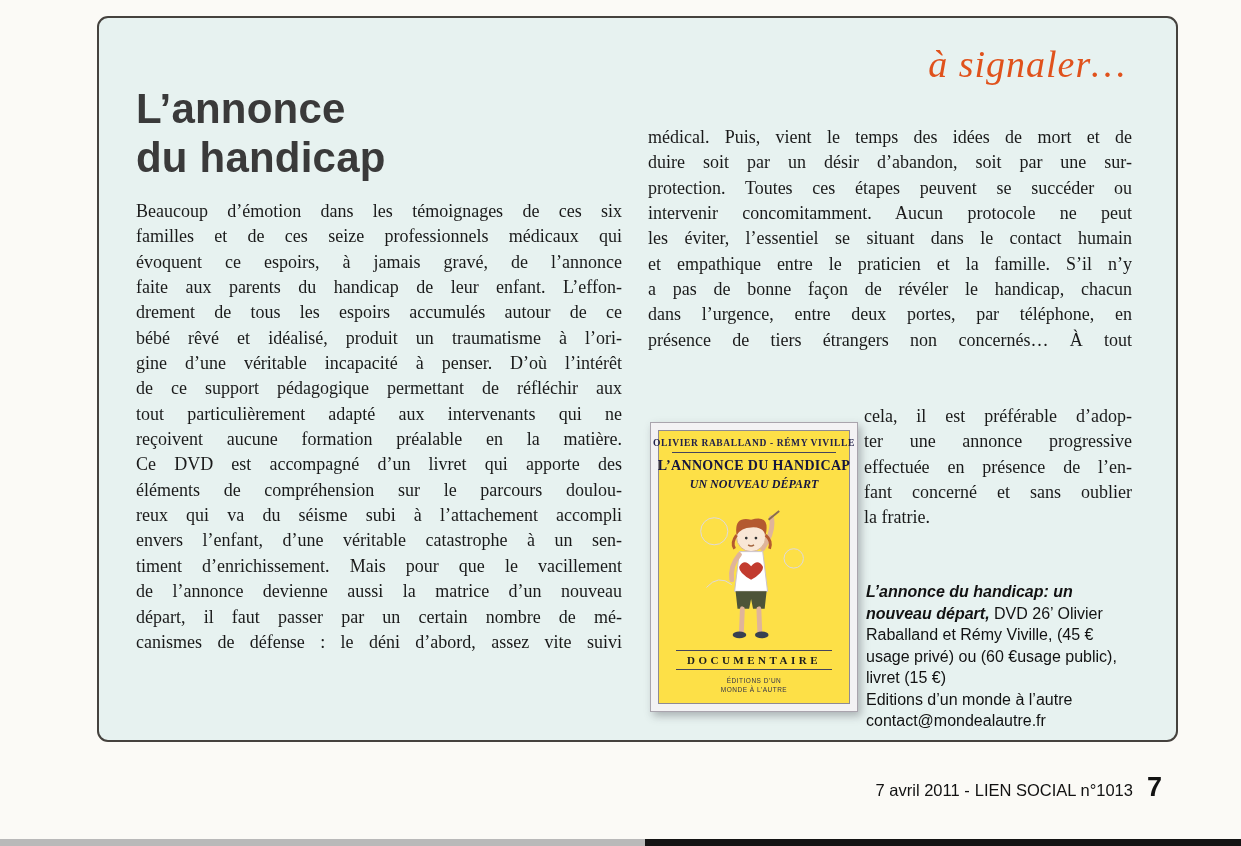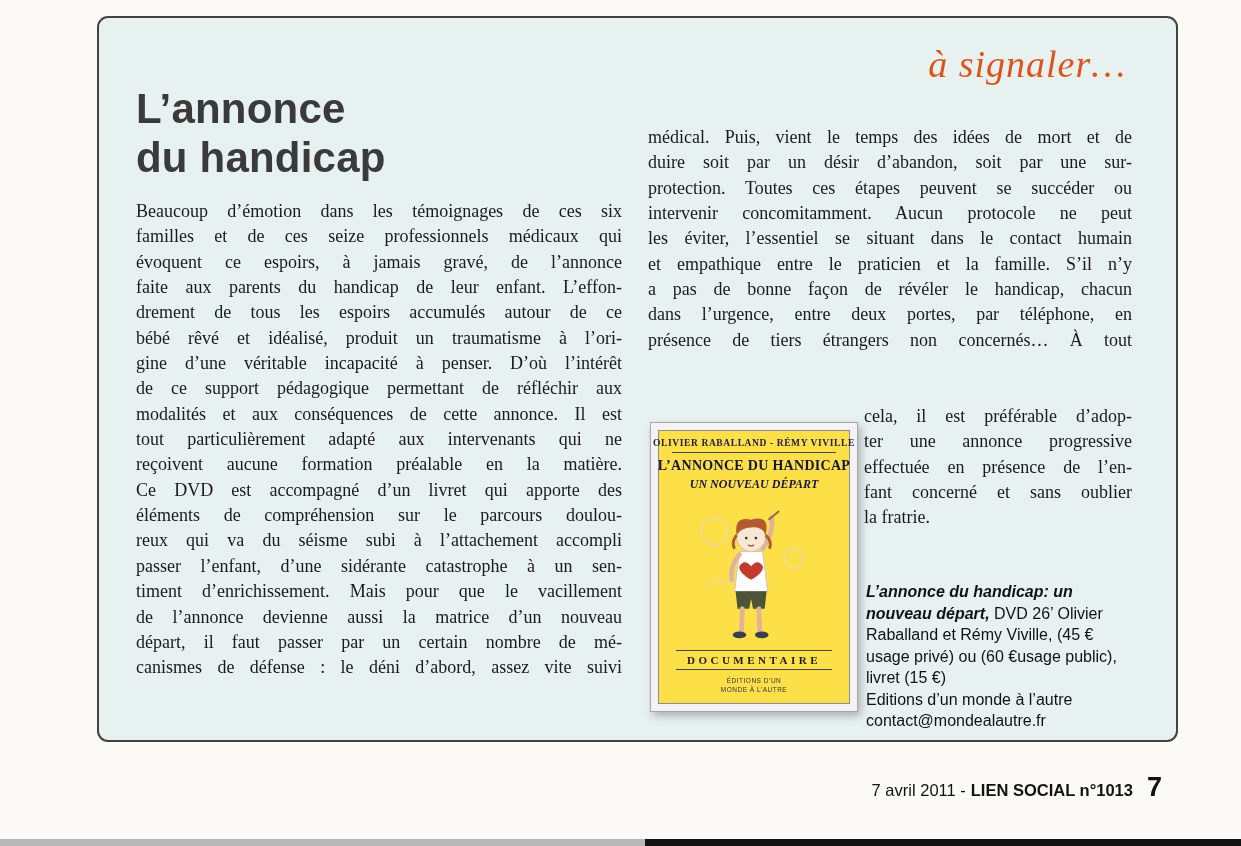--- a/index.html
+++ b/index.html
@@ -90,21 +90,21 @@
   .cap-title{font-weight:bold;font-style:italic;}
   .cap-line{margin-top:0;}
 
   
   .footer{
     position:absolute;top:772px;right:79px;
     display:flex;align-items:baseline;
     font-family:"Liberation Sans",sans-serif;color:#121212;
   }
   .footer-date{font-size:16.5px;margin-right:5px;}
-  .footer-journal{font-size:16.5px;font-weight:bold;}
+  .footer-journal{font-size:16.5px;font-weight:normal;}
   .footer-pagenum{font-size:27px;font-weight:bold;margin-left:14px;}
 
   .scan-bar{
     position:absolute;bottom:0;left:0;width:100%;height:7px;
     background:linear-gradient(to right,#b9b9b9 0%,#b9b9b9 52%,#141414 52%,#141414 100%);
   }
 </style>
 </head>
 <body>
 
@@ -121,27 +121,26 @@
 
     <div class="col col-left">
         <div class="tline">Beaucoup d’émotion dans les témoignages de ces six</div>
         <div class="tline">familles et de ces seize professionnels médicaux qui</div>
         <div class="tline">évoquent ce espoirs, à jamais gravé, de l’annonce</div>
         <div class="tline">faite aux parents du handicap de leur enfant. L’effon-</div>
         <div class="tline">drement de tous les espoirs accumulés autour de ce</div>
         <div class="tline">bébé rêvé et idéalisé, produit un traumatisme à l’ori-</div>
         <div class="tline">gine d’une véritable incapacité à penser. D’où l’intérêt</div>
         <div class="tline">de ce support pédagogique permettant de réfléchir aux</div>
-        <div class="tline">modalités et aux conséquences de cette annonce. Il est</div>
         <div class="tline">tout particulièrement adapté aux intervenants qui ne</div>
         <div class="tline">reçoivent aucune formation préalable en la matière.</div>
         <div class="tline">Ce DVD est accompagné d’un livret qui apporte des</div>
         <div class="tline">éléments de compréhension sur le parcours doulou-</div>
         <div class="tline">reux qui va du séisme subi à l’attachement accompli</div>
-        <div class="tline">passer l’enfant, d’une sidérante catastrophe à un sen-</div>
+        <div class="tline">envers l’enfant, d’une véritable catastrophe à un sen-</div>
         <div class="tline">timent d’enrichissement. Mais pour que le vacillement</div>
         <div class="tline">de l’annonce devienne aussi la matrice d’un nouveau</div>
         <div class="tline">départ, il faut passer par un certain nombre de mé-</div>
         <div class="tline">canismes de défense : le déni d’abord, assez vite suivi</div>
       </div>
 
     <div class="col col-right">
         <div class="tline">médical. Puis, vient le temps des idées de mort et de</div>
         <div class="tline">duire soit par un désir d’abandon, soit par une sur-</div>
         <div class="tline">protection. Toutes ces étapes peuvent se succéder ou</div>

